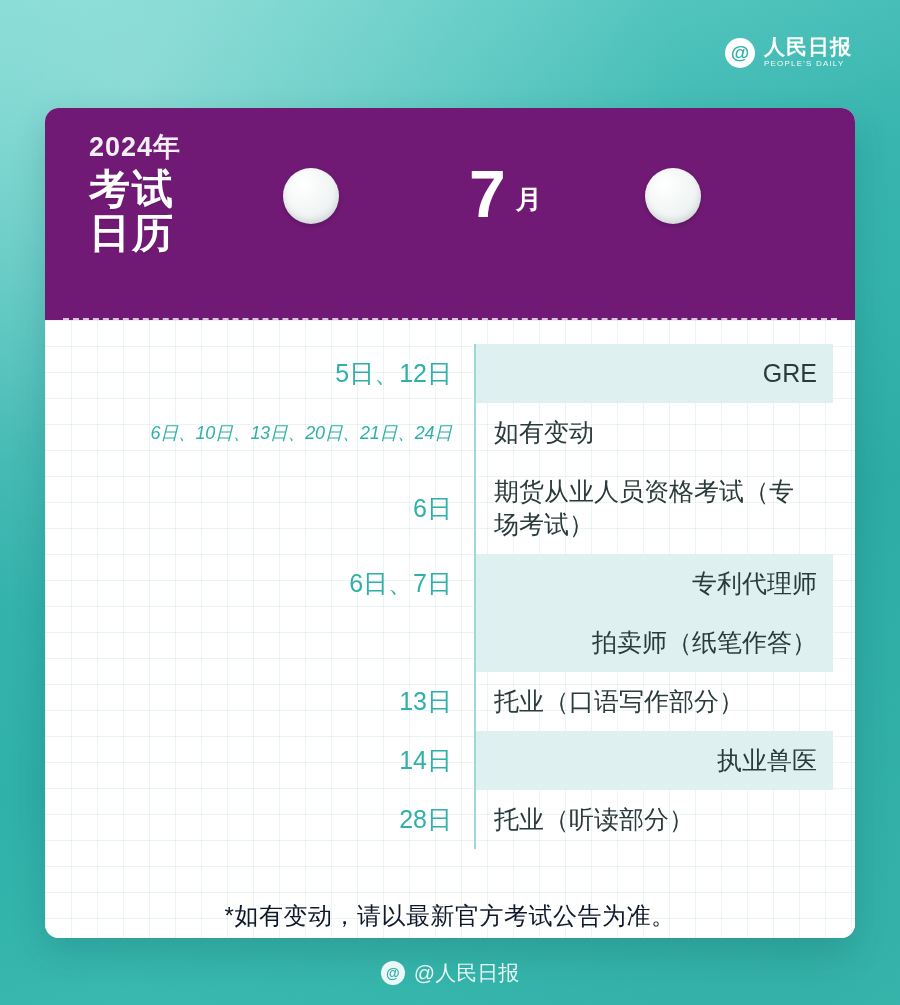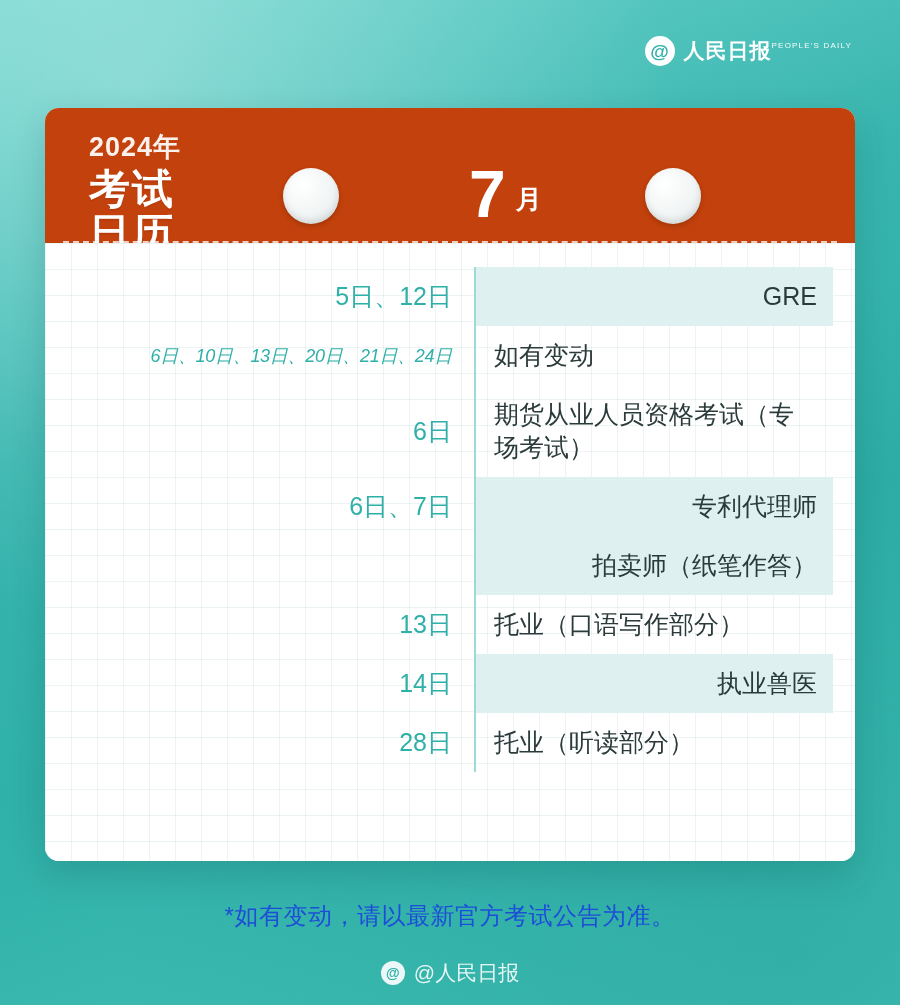--- a/index.html
+++ b/index.html
@@ -43,20 +43,21 @@
     color: #2fb0a8;
     font-size: 19px;
     font-weight: bold;
     display: flex;
     align-items: center;
     justify-content: center;
     line-height: 1;
   }
   .brand-text {
     display: flex;
+    flex-direction: column;
     justify-content: center;
   }
   .brand-cn {
     font-size: 21px;
     font-weight: bold;
     letter-spacing: 1px;
     line-height: 1.05;
   }
   .brand-en {
     font-size: 8px;
@@ -72,22 +73,22 @@
     top: 108px;
     width: 810px;
     border-radius: 14px;
     background: #ffffff;
     box-shadow: 0 14px 34px rgba(0, 60, 60, 0.18);
     overflow: hidden;
   }
 
   .card-header {
     position: relative;
-    height: 135px;
-    background: #c2410c;
+    height: 212px;
+    background: #701a75;
     padding: 0;
   }
   .card-header::after {
     content: "";
     position: absolute;
     left: 18px;
     right: 18px;
     bottom: 0;
     border-bottom: 2px dashed rgba(255,255,255,.75);
   }
@@ -186,21 +187,21 @@
     line-height: 1.32;
   }
   tr.shaded .row-name { background: #dff0f0; text-align: right; }
 
   .footnote {
     position: absolute;
     left: 0;
     right: 0;
     top: 900px;
     text-align: center;
-    color: #1d4ed8;
+    color: #0f172a;
     font-size: 24px;
     letter-spacing: .5px;
   }
 
   .weibo {
     position: absolute;
     left: 0;
     right: 0;
     bottom: 18px;
     display: flex;

